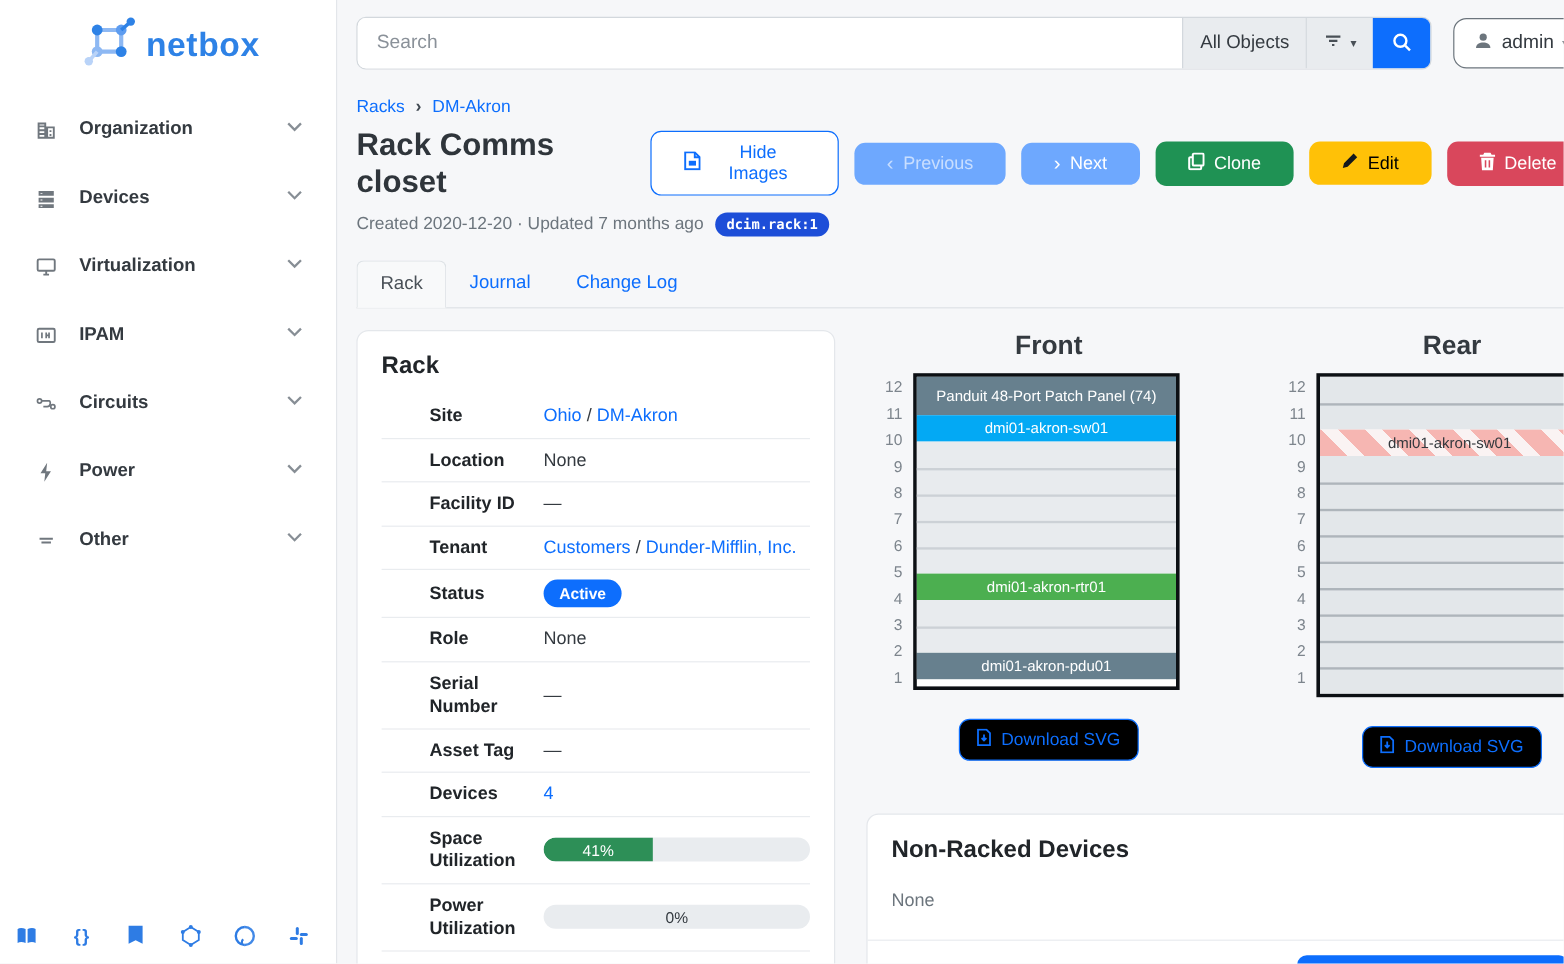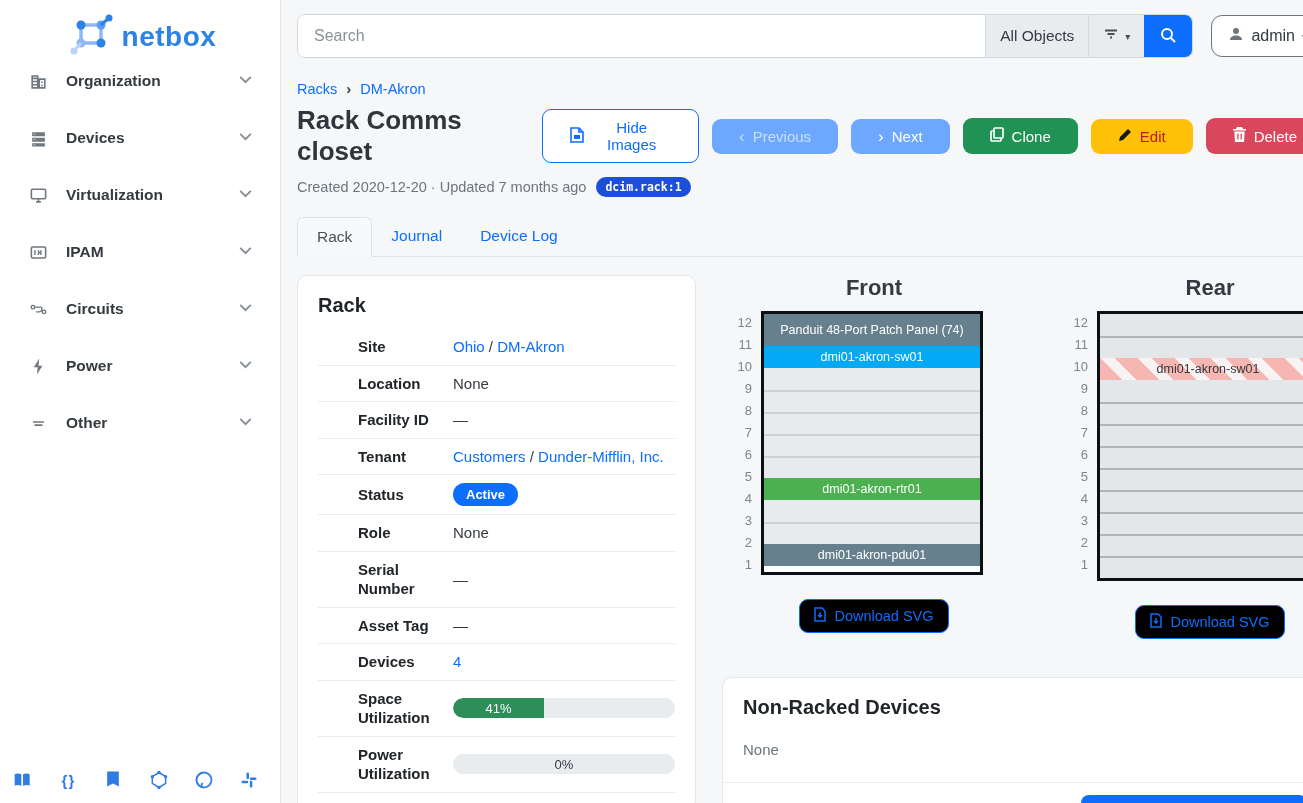--- a/index.html
+++ b/index.html
@@ -4,21 +4,21 @@
 <style>
   * { margin:0; padding:0; box-sizing:border-box; }
   html,body { width:1303px; height:803px; }
   body { font-family:"Liberation Sans", sans-serif; background:#f6f7f9; color:#343a40; }
   .page { width:1303px; height:803px; display:flex; overflow:hidden; }
 
   
   .sidebar { width:281px; min-width:281px; background:#ffffff; border-right:1px solid #e3e6ea; position:relative; }
   .logo { display:flex; align-items:center; justify-content:center; gap:8px; padding:14px 0 6px 4px; cursor:pointer; }
   .logo-text { font-size:28px; font-weight:bold; color:#2e82e6; letter-spacing:0.5px; }
-  .nav { }
+  .nav { margin-top:26px; }
   .nav-item { display:flex; align-items:center; padding:0 26px 0 28px; height:30px; margin-bottom:27px; cursor:pointer; }
   .nav-item .nicon { width:20px; height:20px; margin-right:18px; display:inline-flex; align-items:center; justify-content:center; }
   .nav-item .nlabel { font-size:15.5px; font-weight:bold; color:#343a40; flex:1; }
   .sidebar-footer { position:absolute; bottom:12px; left:0; right:8px; display:flex; justify-content:space-around; align-items:center; }
   .sfi { width:22px; height:22px; display:inline-flex; align-items:center; justify-content:center; cursor:pointer; color:#2e7ce4; font-weight:bold; font-size:15px; }
 
   
   .main { flex:1; padding:14px 18px 0 16px; position:relative; }
 
   .topbar { display:flex; align-items:center; gap:18px; }
@@ -35,21 +35,21 @@
   .bc-sep { color:#3f4750; font-size:15px; font-weight:bold; }
 
   .title-row { margin-top:8px; display:flex; align-items:center; justify-content:space-between; }
   h1.page-title { font-size:26px; font-weight:bold; color:#2f353b; }
   .actions { display:flex; gap:13px; align-items:center; }
   .btn { display:inline-flex; align-items:center; gap:8px; border:none; border-radius:9px; padding:9px 27px; font-size:15px; cursor:pointer; font-family:"Liberation Sans",sans-serif; }
   .btn-outline { background:#fff; border:1.5px solid #0d6efd; color:#0d6efd; }
   .btn-prevnext { background:#6ea8fe; color:#fff; }
   .btn-prevnext.disabled { color:rgba(255,255,255,0.62); }
   .btn-clone { background:#1f9254; color:#fff; }
-  .btn-edit { background:#ffc107; color:#b91c1c; }
+  .btn-edit { background:#ffc107; color:#000000; }
   .btn-delete { background:#d9475c; color:#fff; }
   .chev { font-size:17px; line-height:1; }
 
   .meta-row { margin-top:10px; display:flex; align-items:center; gap:10px; font-size:14.5px; color:#6c757d; }
   .id-badge { background:#1d4ed8; color:#fff; font-family:"DejaVu Sans Mono",monospace; font-size:11.5px; font-weight:bold; padding:3px 9px; border-radius:10px; }
 
   .tabs { margin-top:20px; display:flex; border-bottom:1px solid #dee2e6; }
   .tab { padding:10px 19px; font-size:15.5px; cursor:pointer; color:#0d6efd; margin-bottom:-1px; }
   .tab.active { color:#495057; background:#f8f9fa; border:1px solid #dee2e6; border-bottom:1px solid #f8f9fa; border-radius:6px 6px 0 0; }
 
@@ -324,21 +324,21 @@
     </div>
 
     <div class="meta-row">
       <span>Created 2020-12-20 · Updated 7 months ago</span>
       <span class="id-badge">dcim.rack:1</span>
     </div>
 
     <div class="tabs">
       <div class="tab active">Rack</div>
       <div class="tab">Journal</div>
-      <div class="tab">Device Log</div>
+      <div class="tab">Change Log</div>
     </div>
 
     <div class="content">
 
       <div class="left-col">
         <section class="card">
           <h2>Rack</h2>
 
           <div class="frow">
             <div class="flabel">Site</div>

